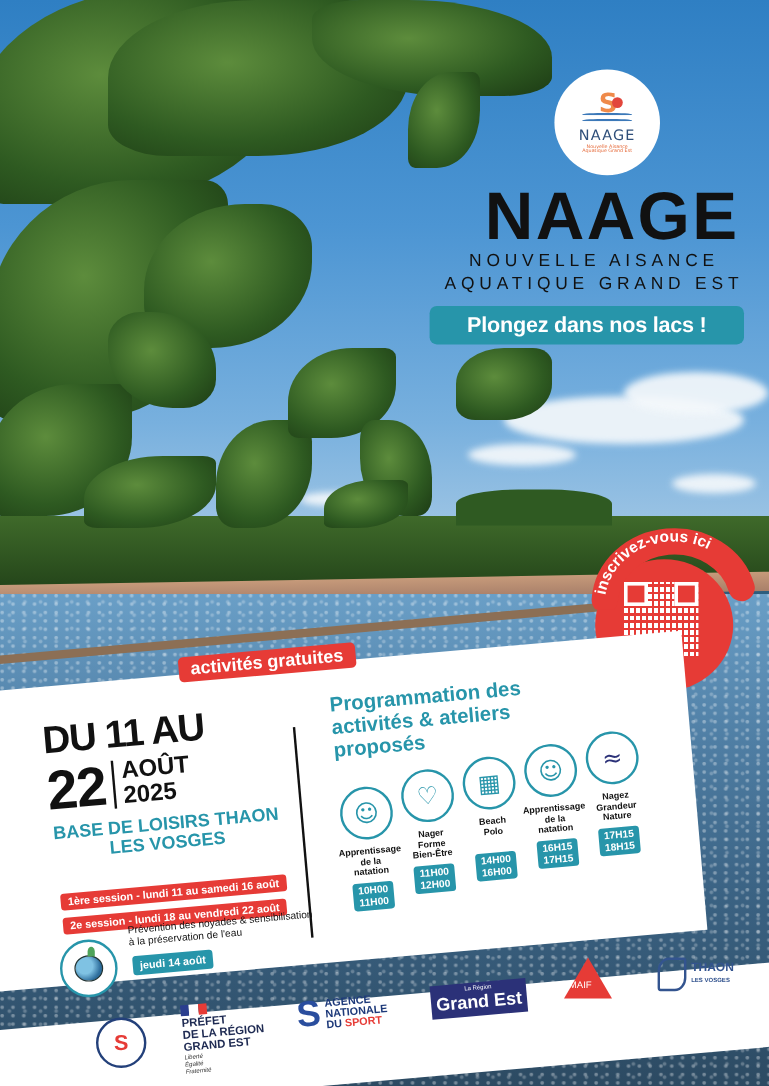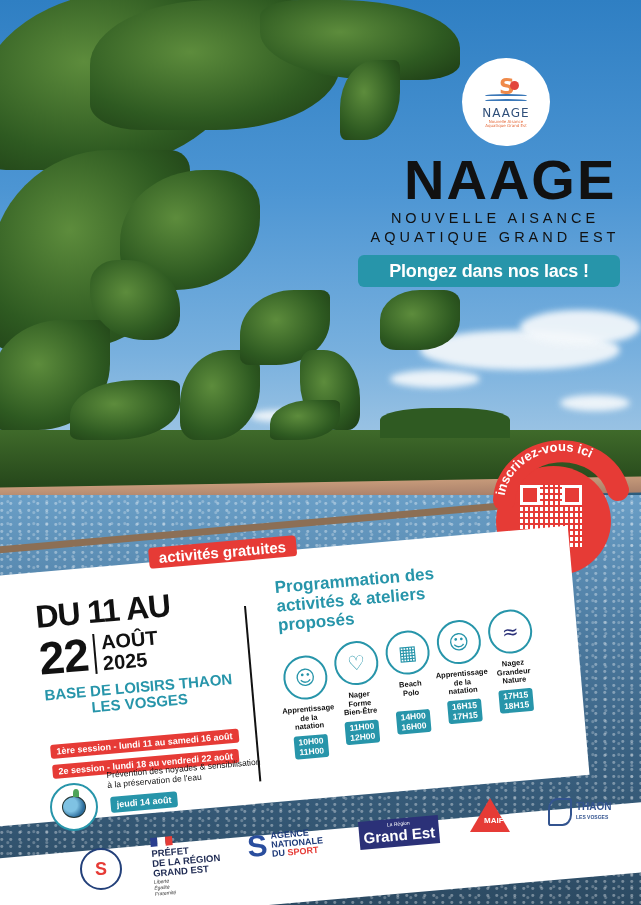--- a/index.html
+++ b/index.html
@@ -114,21 +114,21 @@
   .l-prefet .motto { font-size: 5px; font-style: italic; font-weight: normal; color: #333; line-height: 6px; }
   .l-ans { left: 246px; top: 832px; display: flex; align-items: center; gap: 4px; transform: rotate(-5deg); transform-origin: left top; }
   .l-ans .mark { font-size: 30px; font-weight: bold; color: #2a4e9e; line-height: 30px; }
   .l-ans .txt { font-size: 9px; font-weight: bold; color: #1e3a7a; line-height: 9px; }
   .l-ans .txt .red { color: #e63b36; }
   .l-region { left: 358px; top: 822px; width: 80px; height: 28px; background: #2b3178; color: #fff; text-align: center; transform: rotate(-5deg); transform-origin: left top; }
   .l-region .small { font-size: 5px; line-height: 7px; display:block; margin-top: 2px; }
   .l-region .big { font-size: 15px; font-weight: bold; line-height: 15px; display: block; }
   .l-maif { left: 470px; top: 798px; width: 40px; height: 34px; }
   .l-maif .tri { width: 0; height: 0; border-left: 20px solid transparent; border-right: 20px solid transparent; border-bottom: 34px solid #e63b36; position: absolute; }
-  .l-maif .txt { position: absolute; left: 14px; top: 18px; color: #fff; font-size: 8px; font-weight: bold; }
+  .l-maif .txt { position: absolute; left: 4px; top: 18px; color: #fff; font-size: 8px; font-weight: normal; }
   .l-thaon { left: 548px; top: 798px; display: flex; align-items: center; gap: 4px; }
   .l-thaon .mark { width: 24px; height: 28px; border: 2px solid #33548f; border-radius: 40% 10% 40% 10%; }
   .l-thaon .txt { color: #33548f; font-weight: bold; font-size: 10px; line-height: 10px; }
   .l-thaon .txt .sm { font-size: 5px; display: block; }
 </style>
 </head>
 <body>
 
 <div class="scene">
   <div class="sky"></div>

